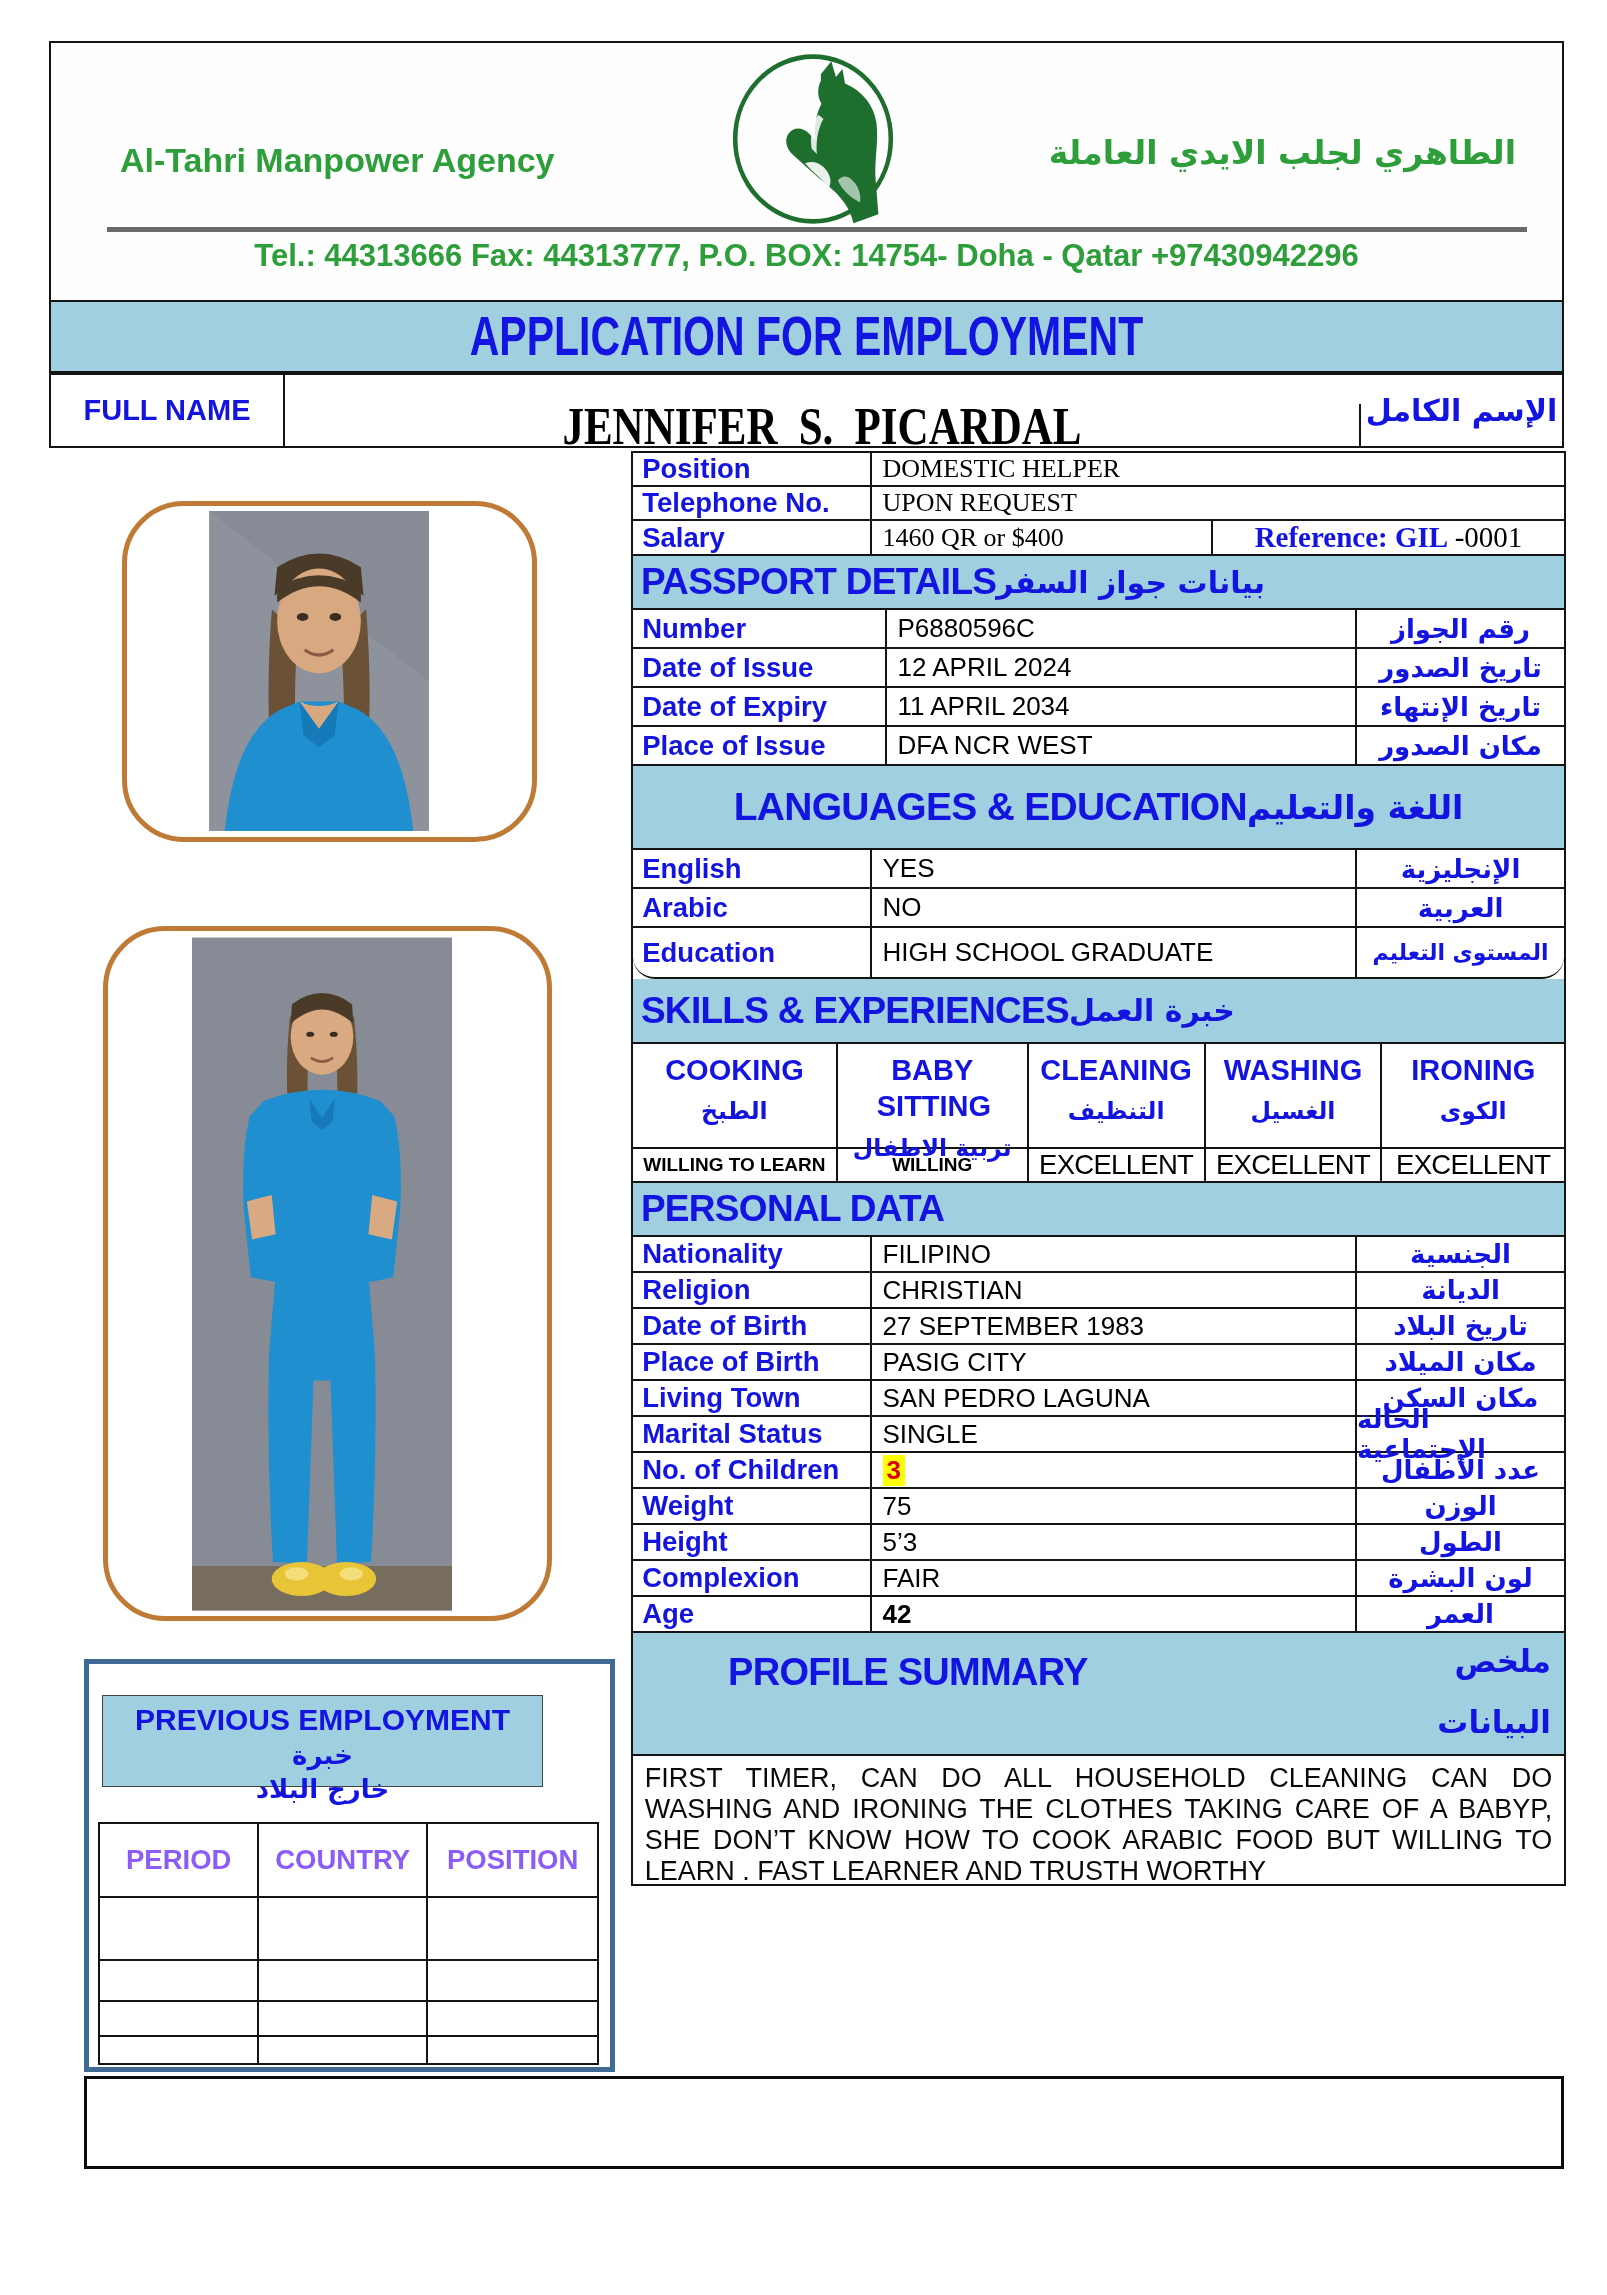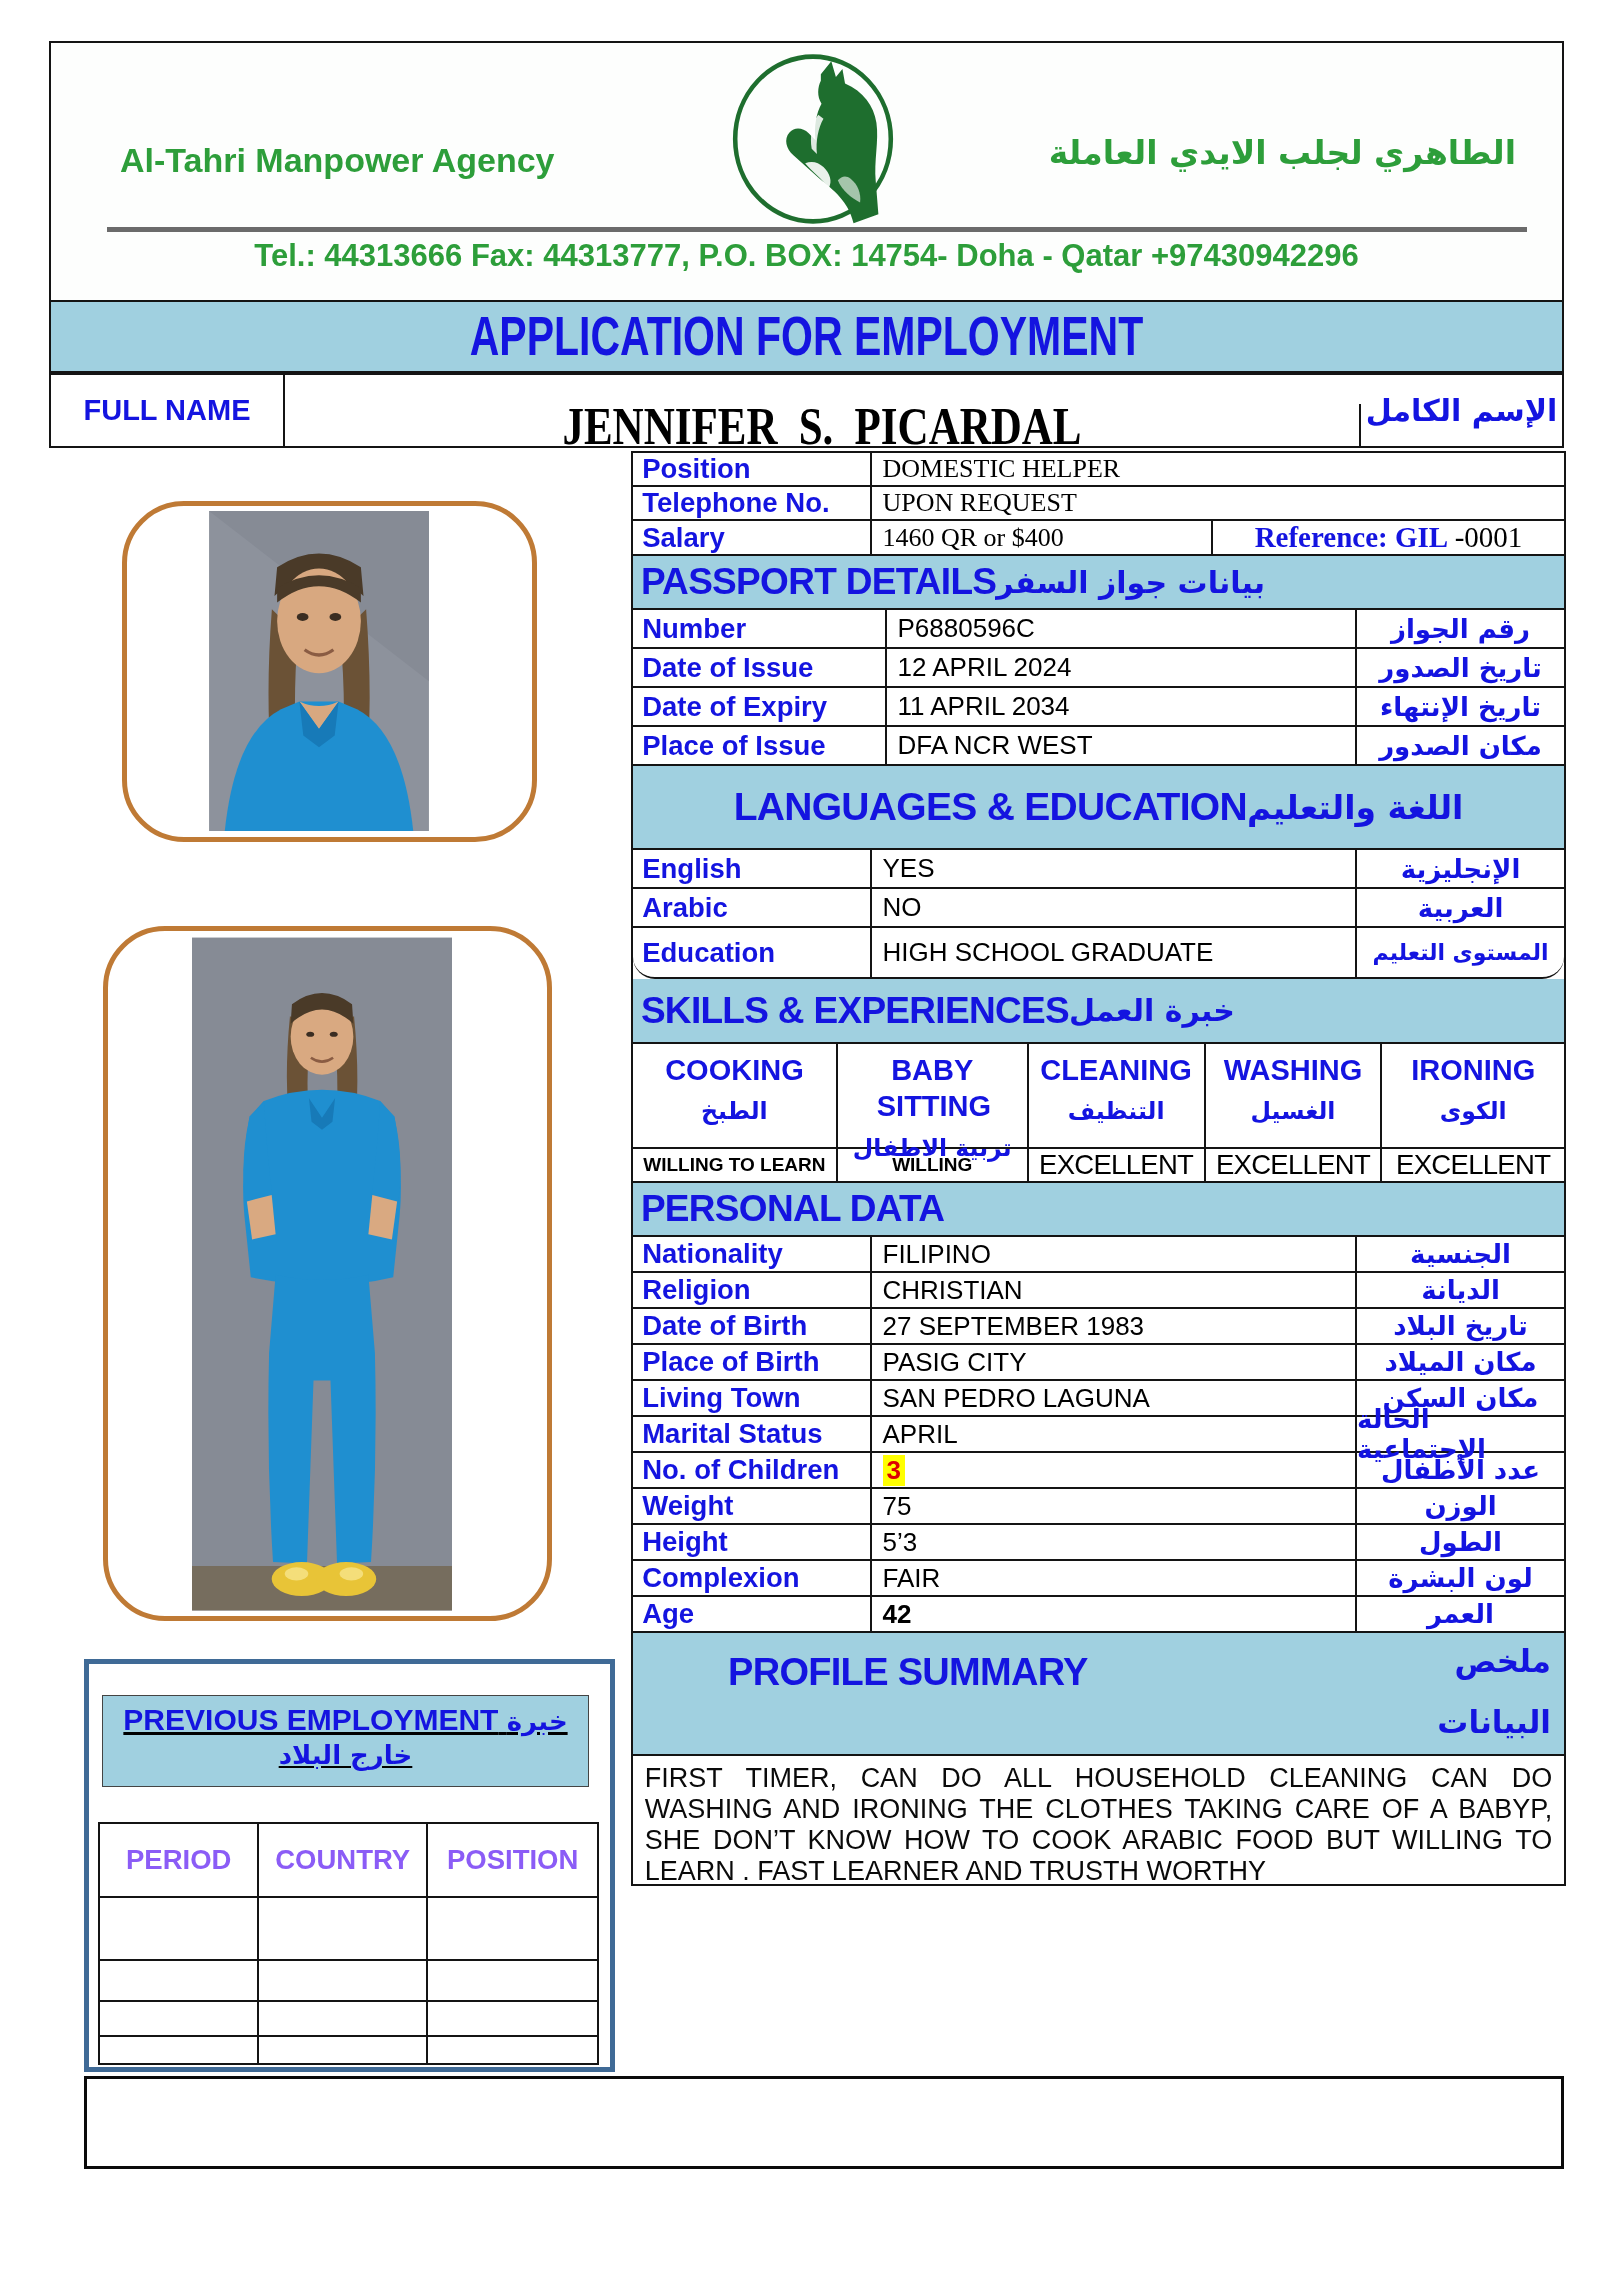--- a/index.html
+++ b/index.html
@@ -67,21 +67,21 @@
   .sv-small{font-size:19px;font-weight:bold;color:#000;}
   .sv-big{font-size:27.5px;color:#000;letter-spacing:-0.7px;}
 
   .val-children{color:#dd0000;font-weight:bold;background:#ffff00;padding:0 3.9px;}
   .val-bold{font-weight:bold;}
 
   .profile-text{height:128px;padding:6.5px 11.8px 0 11.8px;font-size:27px;line-height:1.16;text-align:justify;color:#0a0a0a;box-sizing:border-box;}
 
   
   .prev-box{left:84px;top:1659px;width:531px;height:413px;border:5.9px solid #3f6a96;background:#fff;}
-  .prev-header{left:13px;top:31px;width:487px;height:92px;background:#a0d0e0;border:1.3px solid #444;text-align:center;padding-top:6.5px;text-decoration:underline;}
+  .prev-header{left:13px;top:31px;width:441px;height:92px;background:#a0d0e0;border:1.3px solid #444;text-align:center;padding-top:6.5px;}
   .prev-header .l1{font-size:30px;font-weight:bold;color:#1414e0;}
   .prev-header .l1 .arb{font-size:26px;}
   .prev-header .l2{font-size:26px;font-weight:bold;color:#1414e0;margin-top:3.9px;}
   .prev-table{left:9.2px;top:158px;width:501px;height:243px;border:2px solid #141414;display:flex;flex-direction:column;box-sizing:border-box;}
   .pt-hdr{height:72px;display:flex;}
   .pt-hdr .pc{display:flex;align-items:center;justify-content:center;font-size:27.5px;font-weight:bold;color:#8b5cf6;border-right:2px solid #141414;box-sizing:border-box;}
   .pt-row{display:flex;border-top:2px solid #141414;}
   .pt-row .pc{border-right:2px solid #141414;box-sizing:border-box;}
   .pc:last-child{border-right:none !important;}
   .pw1{width:32%;} .pw2{width:34%;} .pw3{width:34%;}
@@ -305,21 +305,21 @@
     <div class="cell c-value">PASIG CITY</div>
     <div class="cell c-ar ar">مكان الميلاد</div>
   </div>
   <div class="r h55">
     <div class="cell c-label">Living Town</div>
     <div class="cell c-value">SAN PEDRO LAGUNA</div>
     <div class="cell c-ar ar">مكان السكن</div>
   </div>
   <div class="r h55">
     <div class="cell c-label">Marital Status</div>
-    <div class="cell c-value">APRIL</div>
+    <div class="cell c-value">SINGLE</div>
     <div class="cell c-ar ar">الحالة الإجتماعية</div>
   </div>
   <div class="r h55">
     <div class="cell c-label">No. of Children</div>
     <div class="cell c-value">
       <span class="val-children">3</span>
     </div>
     <div class="cell c-ar ar">عدد الأطفال</div>
   </div>
   <div class="r h55">

